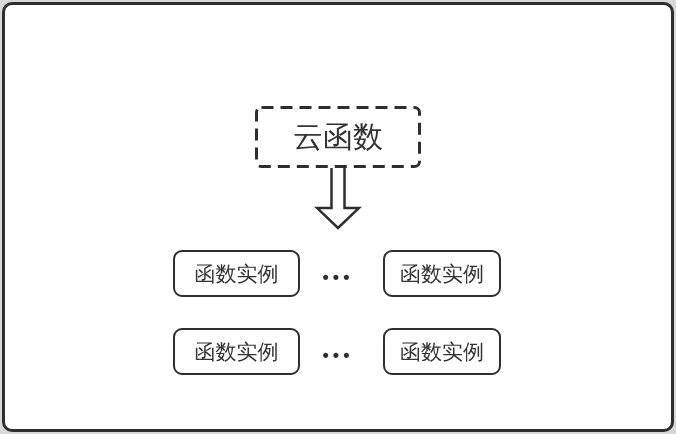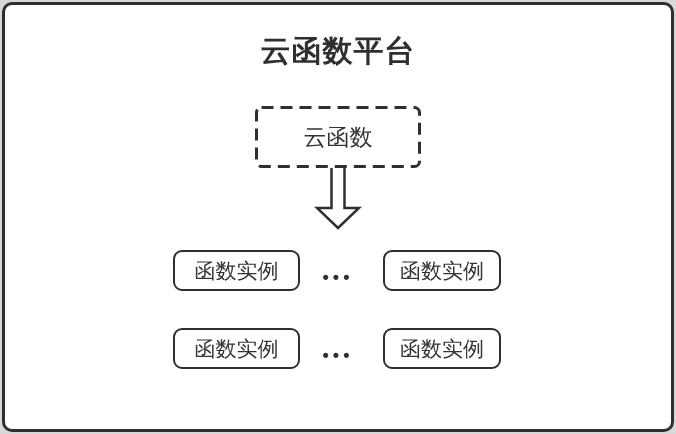--- a/index.html
+++ b/index.html
@@ -46,40 +46,40 @@
     align-items: center;
     justify-content: center;
   }
   .dashed-box svg {
     position: absolute;
     left: 0;
     top: 0;
   }
   .dashed-box .label {
     position: relative;
-    font-size: 23px;
+    font-size: 30px;
     color: #333333;
   }
   .arrow-svg {
     position: absolute;
     left: 314px;
     top: 168px;
   }
   .inst-row {
     position: absolute;
     left: 0;
     width: 676px;
     height: 53px;
   }
   .row-1 { top: 250px; }
   .row-2 { top: 328px; }
   .inst-box {
     position: absolute;
     top: 0;
-    height: 41px;
+    height: 47px;
     box-sizing: border-box;
     border: 2.5px solid #2f2f2f;
     border-radius: 9px;
     background: #ffffff;
     display: flex;
     align-items: center;
     justify-content: center;
     font-size: 21px;
     color: #333333;
   }
@@ -107,21 +107,20 @@
     letter-spacing: 1px;
   }
 </style>
 </head>
 <body>
 
 <div class="canvas">
 
   <div class="card"></div>
 
-  <div class="title">云函数平台</div>
 
   <div class="dashed-box">
     <svg width="166" height="62" viewBox="0 0 166 62" aria-hidden="true">
       <rect x="1.5" y="1.5" width="163" height="59" rx="5" ry="5" fill="none" stroke="#2f2f2f" stroke-width="3" stroke-dasharray="12 7"></rect>
     </svg>
     <span class="label">云函数</span>
   </div>
 
   <svg class="arrow-svg" width="48" height="62" viewBox="0 0 48 62" aria-hidden="true">
     <path d="M17.5 0 L17.5 40 L3 40 L24 60 L45 40 L30.5 40 L30.5 0" fill="#ffffff" stroke="#2f2f2f" stroke-width="2.5" stroke-linejoin="miter"></path>

